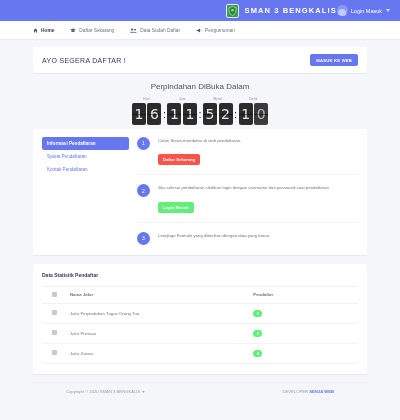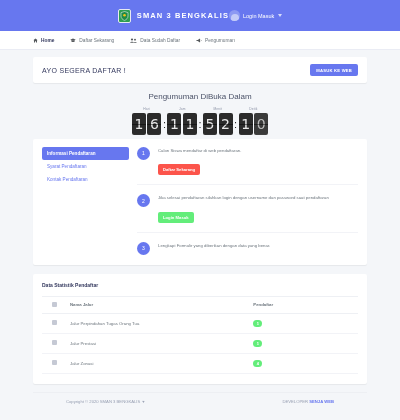--- a/index.html
+++ b/index.html
@@ -5,26 +5,26 @@
   * { box-sizing: border-box; margin: 0; padding: 0; }
   html, body {
     width: 400px; height: 420px;
     background: #f4f6f9;
     font-family: "Liberation Sans", sans-serif;
     overflow: hidden;
   }
 
   
   .navbar {
-    height: 31px;
+    height: 21px;
     background: #6777ef;
     display: flex;
     align-items: center;
     padding: 0 10px;
-    justify-content: center;
+    justify-content: flex-end;
   }
   .brand { display: flex; align-items: center; gap: 6px; }
   .brand-logo {
     width: 13px; height: 14px;
     background: #2e9e50;
     border: 1px solid #e7e9f2;
     border-radius: 2px;
     display: flex; align-items: center; justify-content: center;
   }
   .brand-logo svg { display:block; }
@@ -330,21 +330,21 @@
 </div>
 
 <div class="page">
 
   <div class="card hero">
     <div class="hero-title">AYO SEGERA DAFTAR !</div>
     <button class="hero-btn">MASUK KE WEB</button>
   </div>
 
   <div class="countdown-wrap">
-    <div class="countdown-title">Pengumuman DiBuka Dalam</div>
+    <div class="countdown-title">Perpindahan DiBuka Dalam</div>
     <div class="clock">
 
       <div class="unit">
         <span class="unit-label">Hari</span>
         <span class="digits">
           <span class="digit">1</span>
           <span class="digit">6</span>
         </span>
       </div>
       <span class="sep">:</span>

